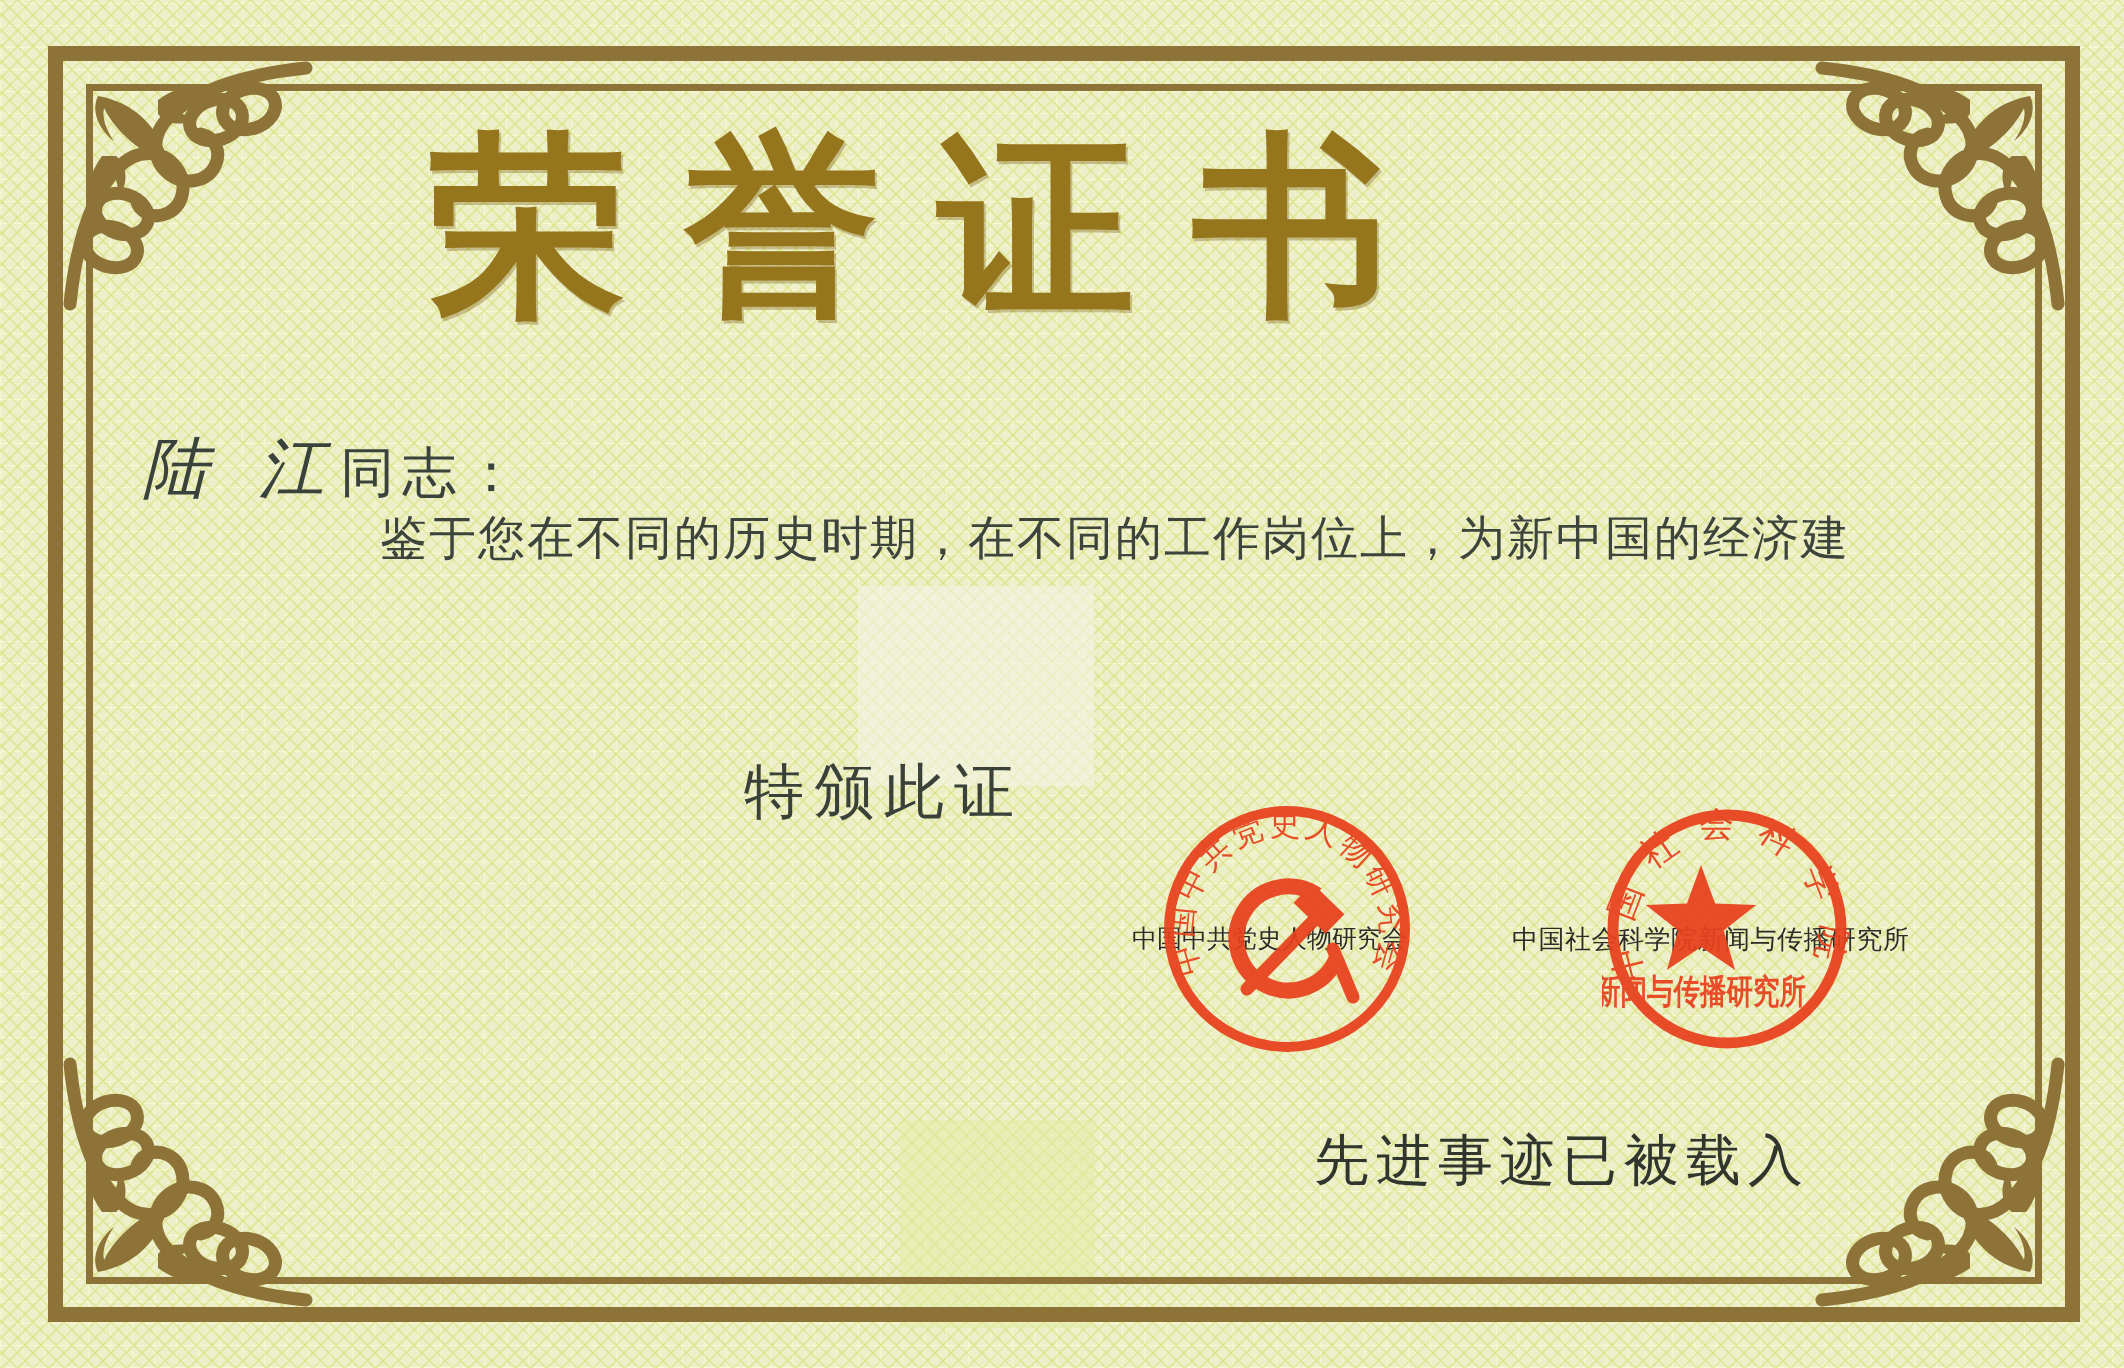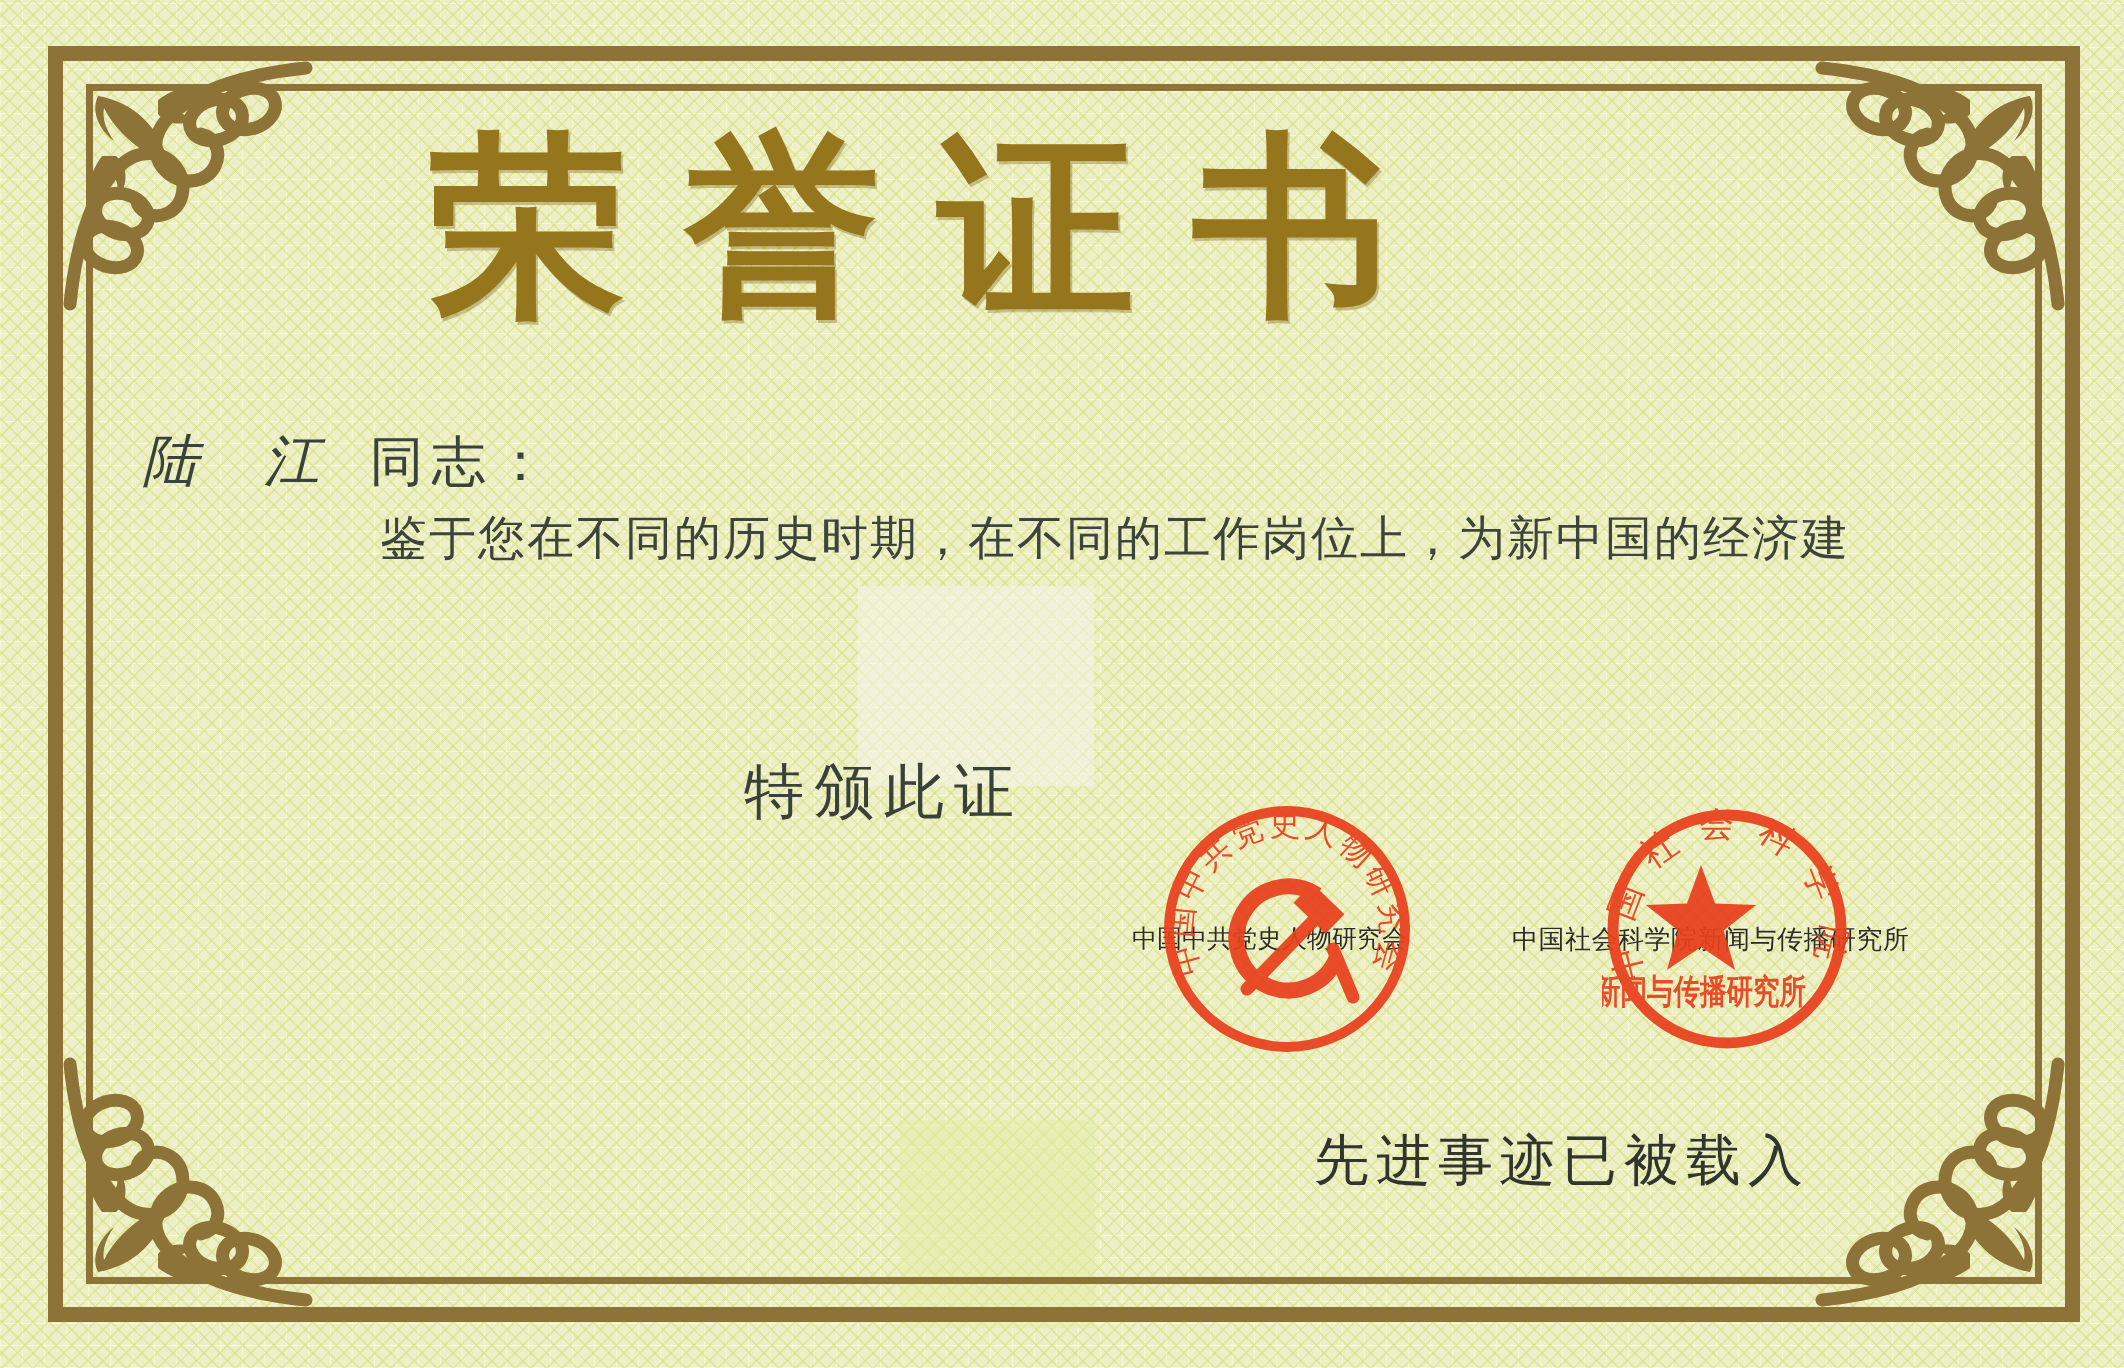--- a/index.html
+++ b/index.html
@@ -43,22 +43,22 @@
     font-size:196px;font-weight:bold;color:#95761d;
     letter-spacing:58px;white-space:nowrap;
     text-shadow:2px 3px 0 rgba(122,92,18,0.35);
   }
 
   
   .name-line{
     position:absolute;left:142px;top:424px;
     color:#3a423c;white-space:nowrap;
   }
-  .name-line .recipient{font-size:56px;font-style:italic;letter-spacing:16px;font-family:Liberation Mono, monospace;}
-  .name-line .salutation{font-size:54px;margin-left:34px;letter-spacing:8px;}
+  .name-line .recipient{font-size:66px;font-style:italic;letter-spacing:16px;}
+  .name-line .salutation{font-size:54px;letter-spacing:8px;}
 
   .body-text{
     position:absolute;left:196px;top:496px;width:1670px;
     font-size:47px;line-height:84px;letter-spacing:2px;
     color:#3c443c;
   }
   .body-text .line{white-space:nowrap;text-align:center;}
   .body-text .line.indent{text-indent:168px;}
 
   .issue-phrase{

